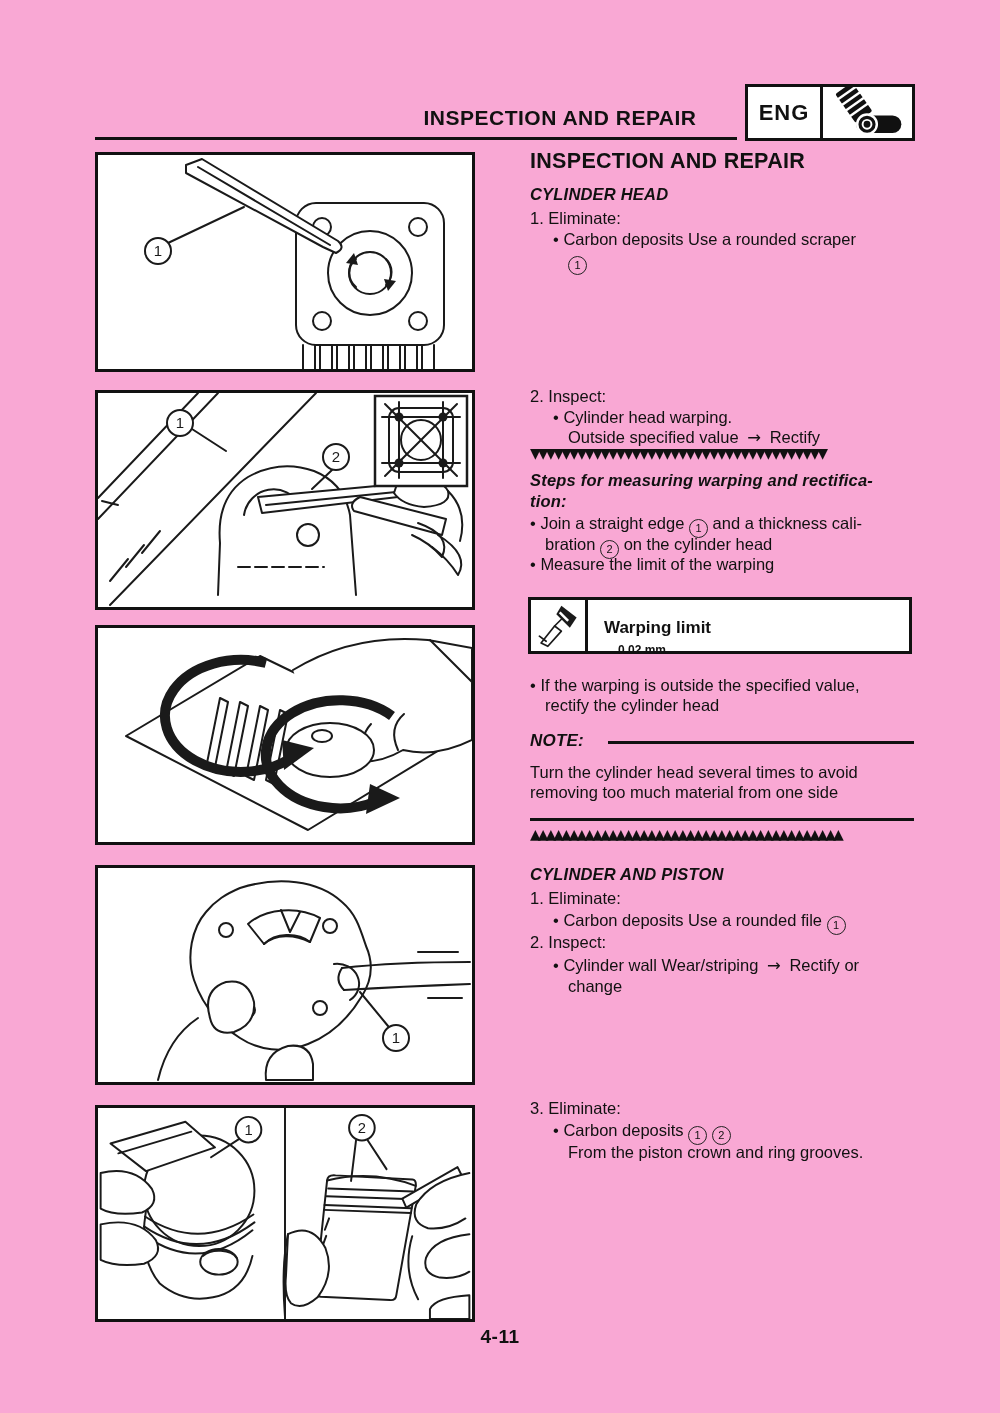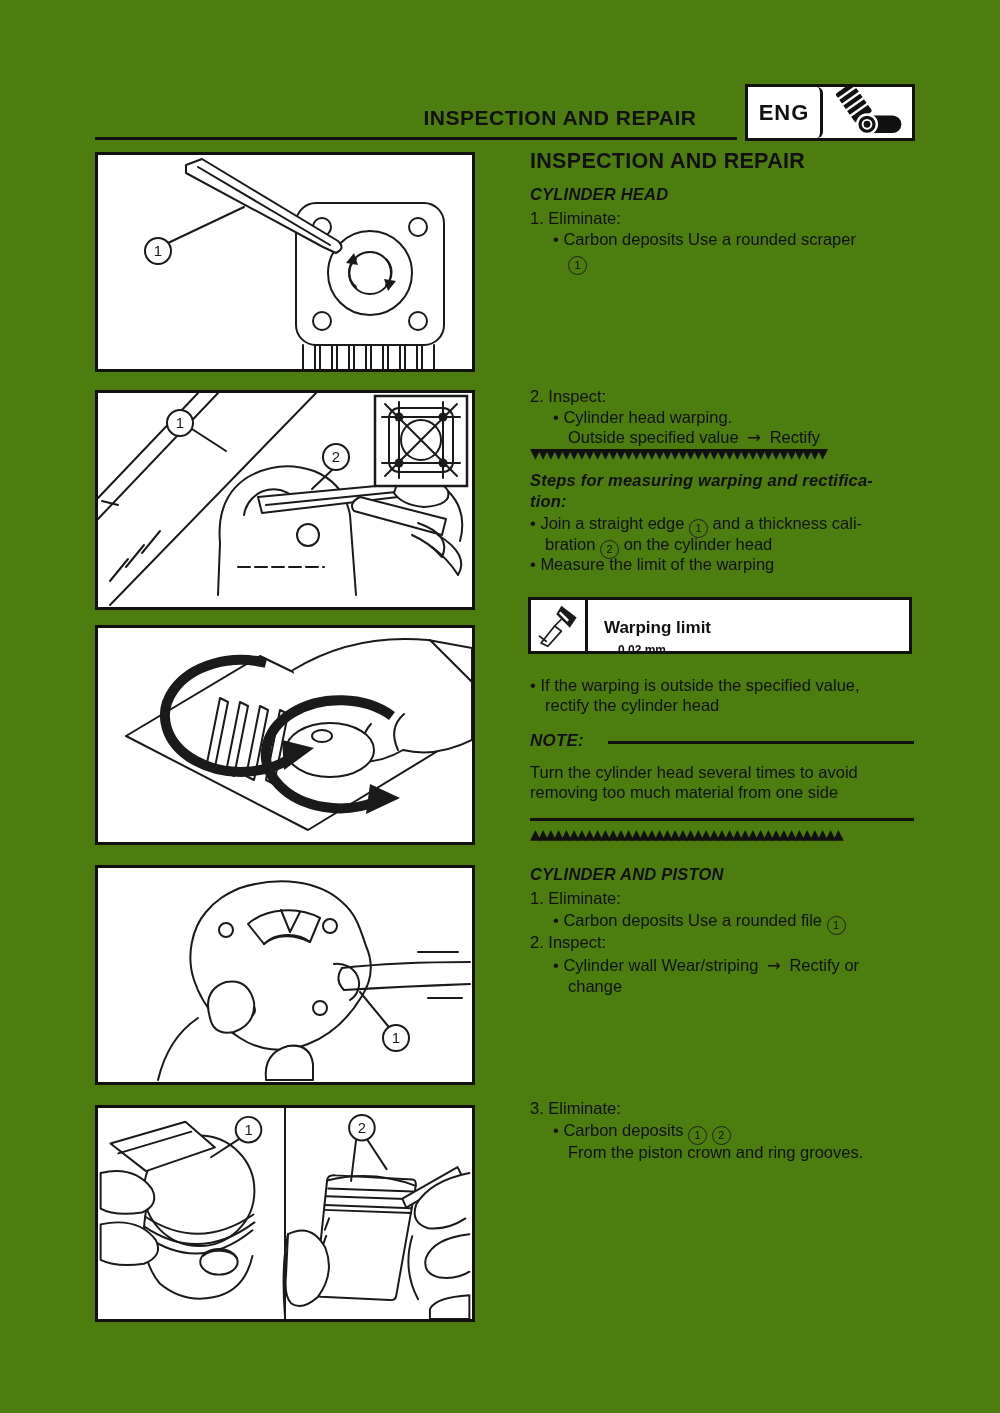--- a/index.html
+++ b/index.html
@@ -1,28 +1,28 @@
 <!DOCTYPE html>
 <html><head>
 <meta charset="utf-8">
 <style>
   html,body{margin:0;padding:0;background:#e8e8e8;}
   .page{
-    position:relative;width:1000px;height:1413px;background:#4d7c0f;
+    position:relative;width:1000px;height:1413px;background:#f9a8d4;
     font-family:"Liberation Sans","DejaVu Sans",sans-serif;color:#111;
     margin:0 auto;overflow:hidden;
   }
   
   .hdr-title{position:absolute;left:405px;top:106px;width:310px;text-align:center;
     font-size:21px;font-weight:bold;letter-spacing:.5px;white-space:nowrap;}
   .hdr-rule{position:absolute;left:95px;top:137px;width:642px;height:3px;background:#111;}
   .lang-badge{position:absolute;left:745px;top:84px;width:170px;height:57px;
     border:3px solid #111;display:flex;background:#fff;box-sizing:border-box;}
   .lang-cell{width:72px;border-right:3px solid #111;display:flex;align-items:center;
-    justify-content:center;font-size:22px;font-weight:bold;letter-spacing:1px;border-radius:6px;}
+    justify-content:center;font-size:22px;font-weight:bold;letter-spacing:1px;}
   .icon-cell{flex:1;display:flex;align-items:center;justify-content:center;}
   
   .figbox{position:absolute;left:95px;width:380px;height:220px;border:3px solid #111;
     background:#fff;box-sizing:border-box;}
   .figbox svg{display:block;width:100%;height:100%;}
   
   .rc{position:absolute;left:530px;top:0;width:384px;}
   .rc .ln{position:absolute;left:0;font-size:16.5px;line-height:20px;white-space:nowrap;}
   .rc .b1{left:23px;} .rc .b2{left:38px;} .rc .c1{left:15px;}
   .h-main{position:absolute;left:0;top:149px;font-size:21.5px;font-weight:bold;
@@ -364,14 +364,15 @@
     <div class="ln b1" style="top:1120px">
       <span>•</span>
       <span>Carbon deposits</span>
       <span class="circ">1</span>
       <span class="circ">2</span>
     </div>
     <div class="ln b2" style="top:1142px">From the piston crown and ring grooves.</div>
 
   </div>
 
+  <div class="footer">4-11</div>
 
 </div>
 
 </body></html>

